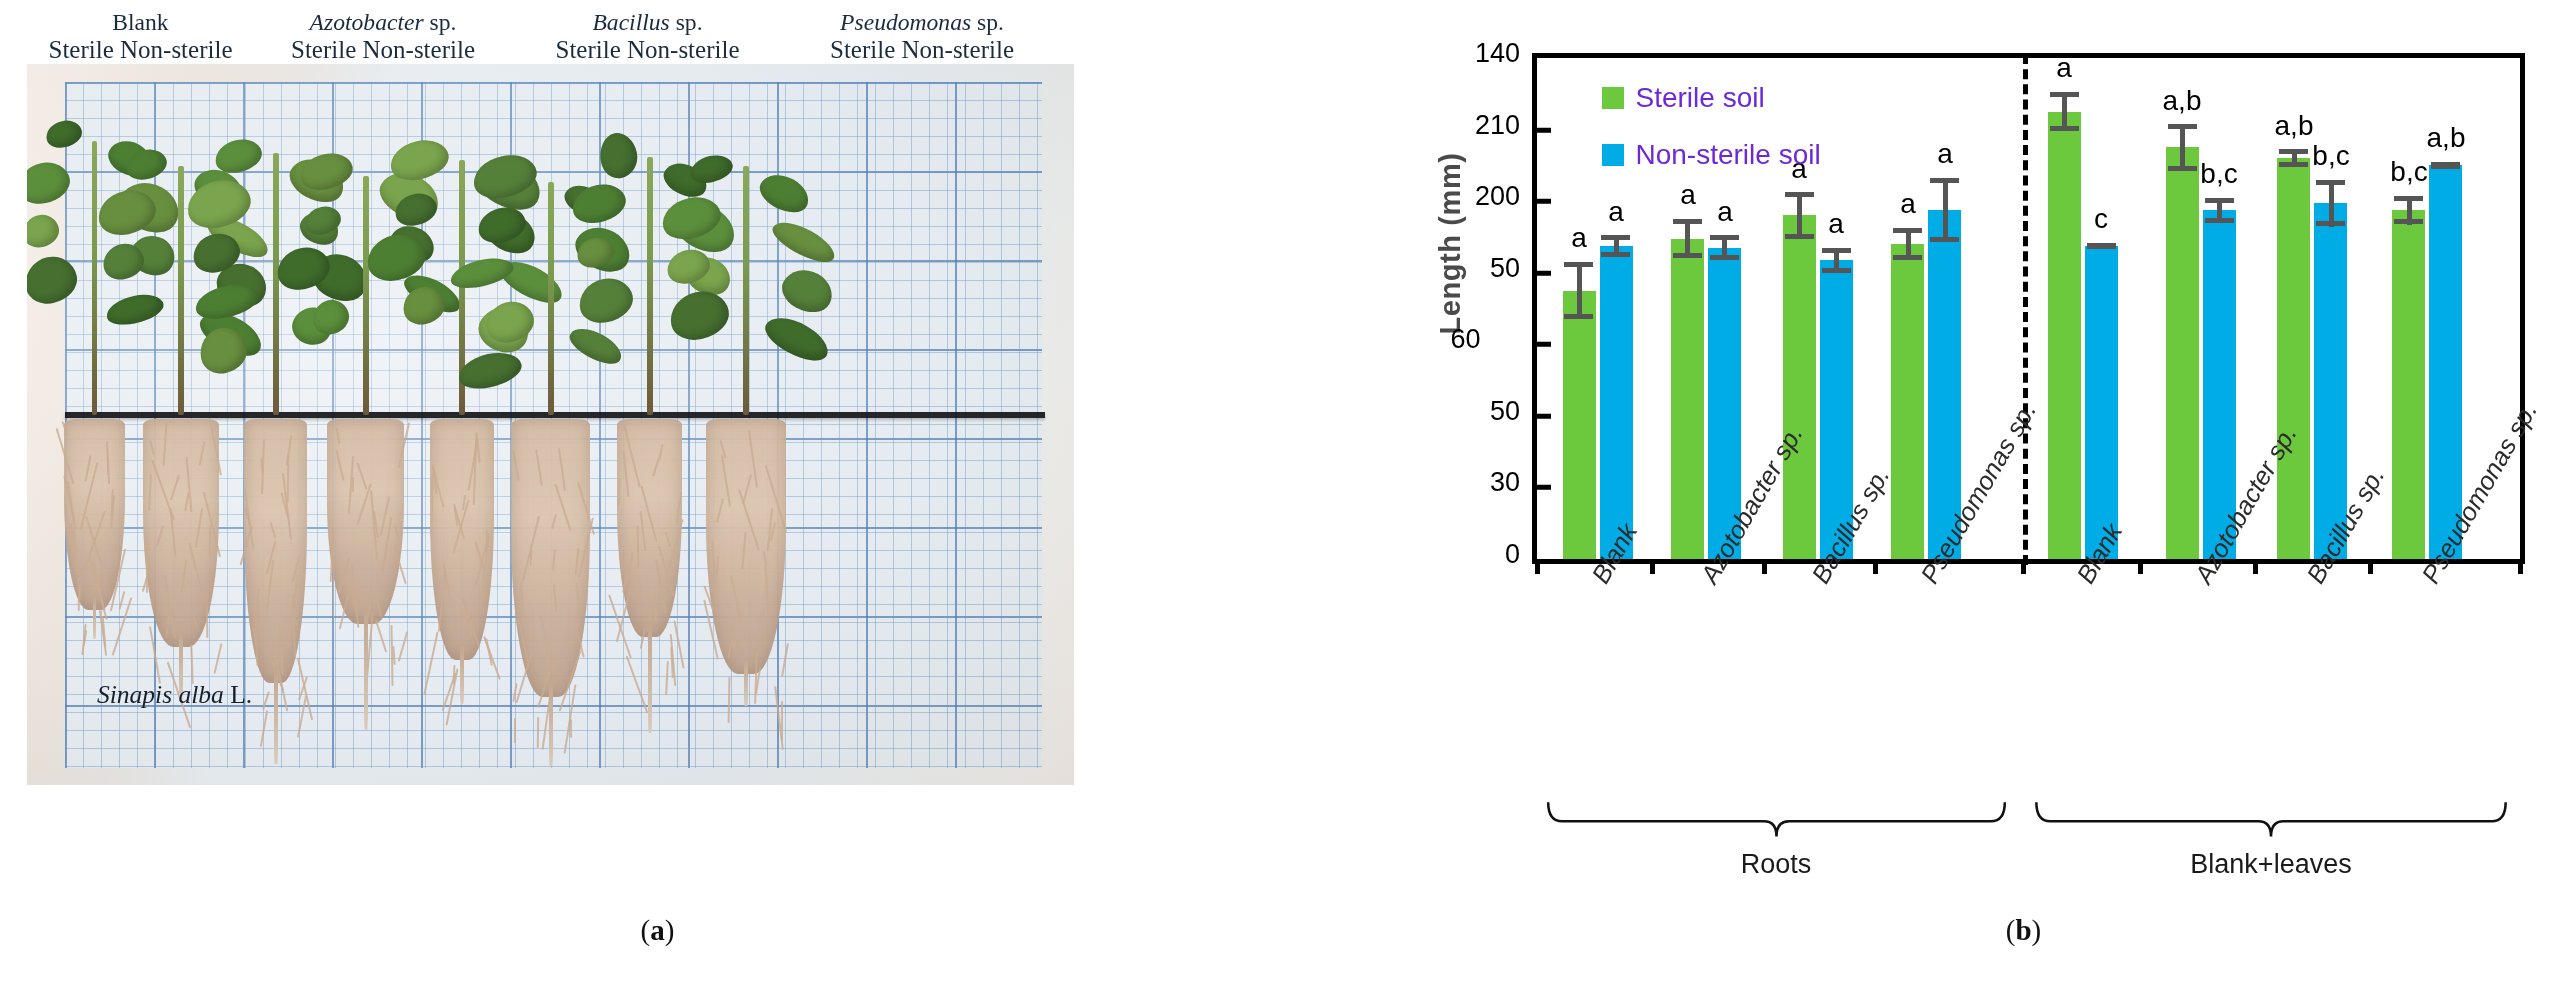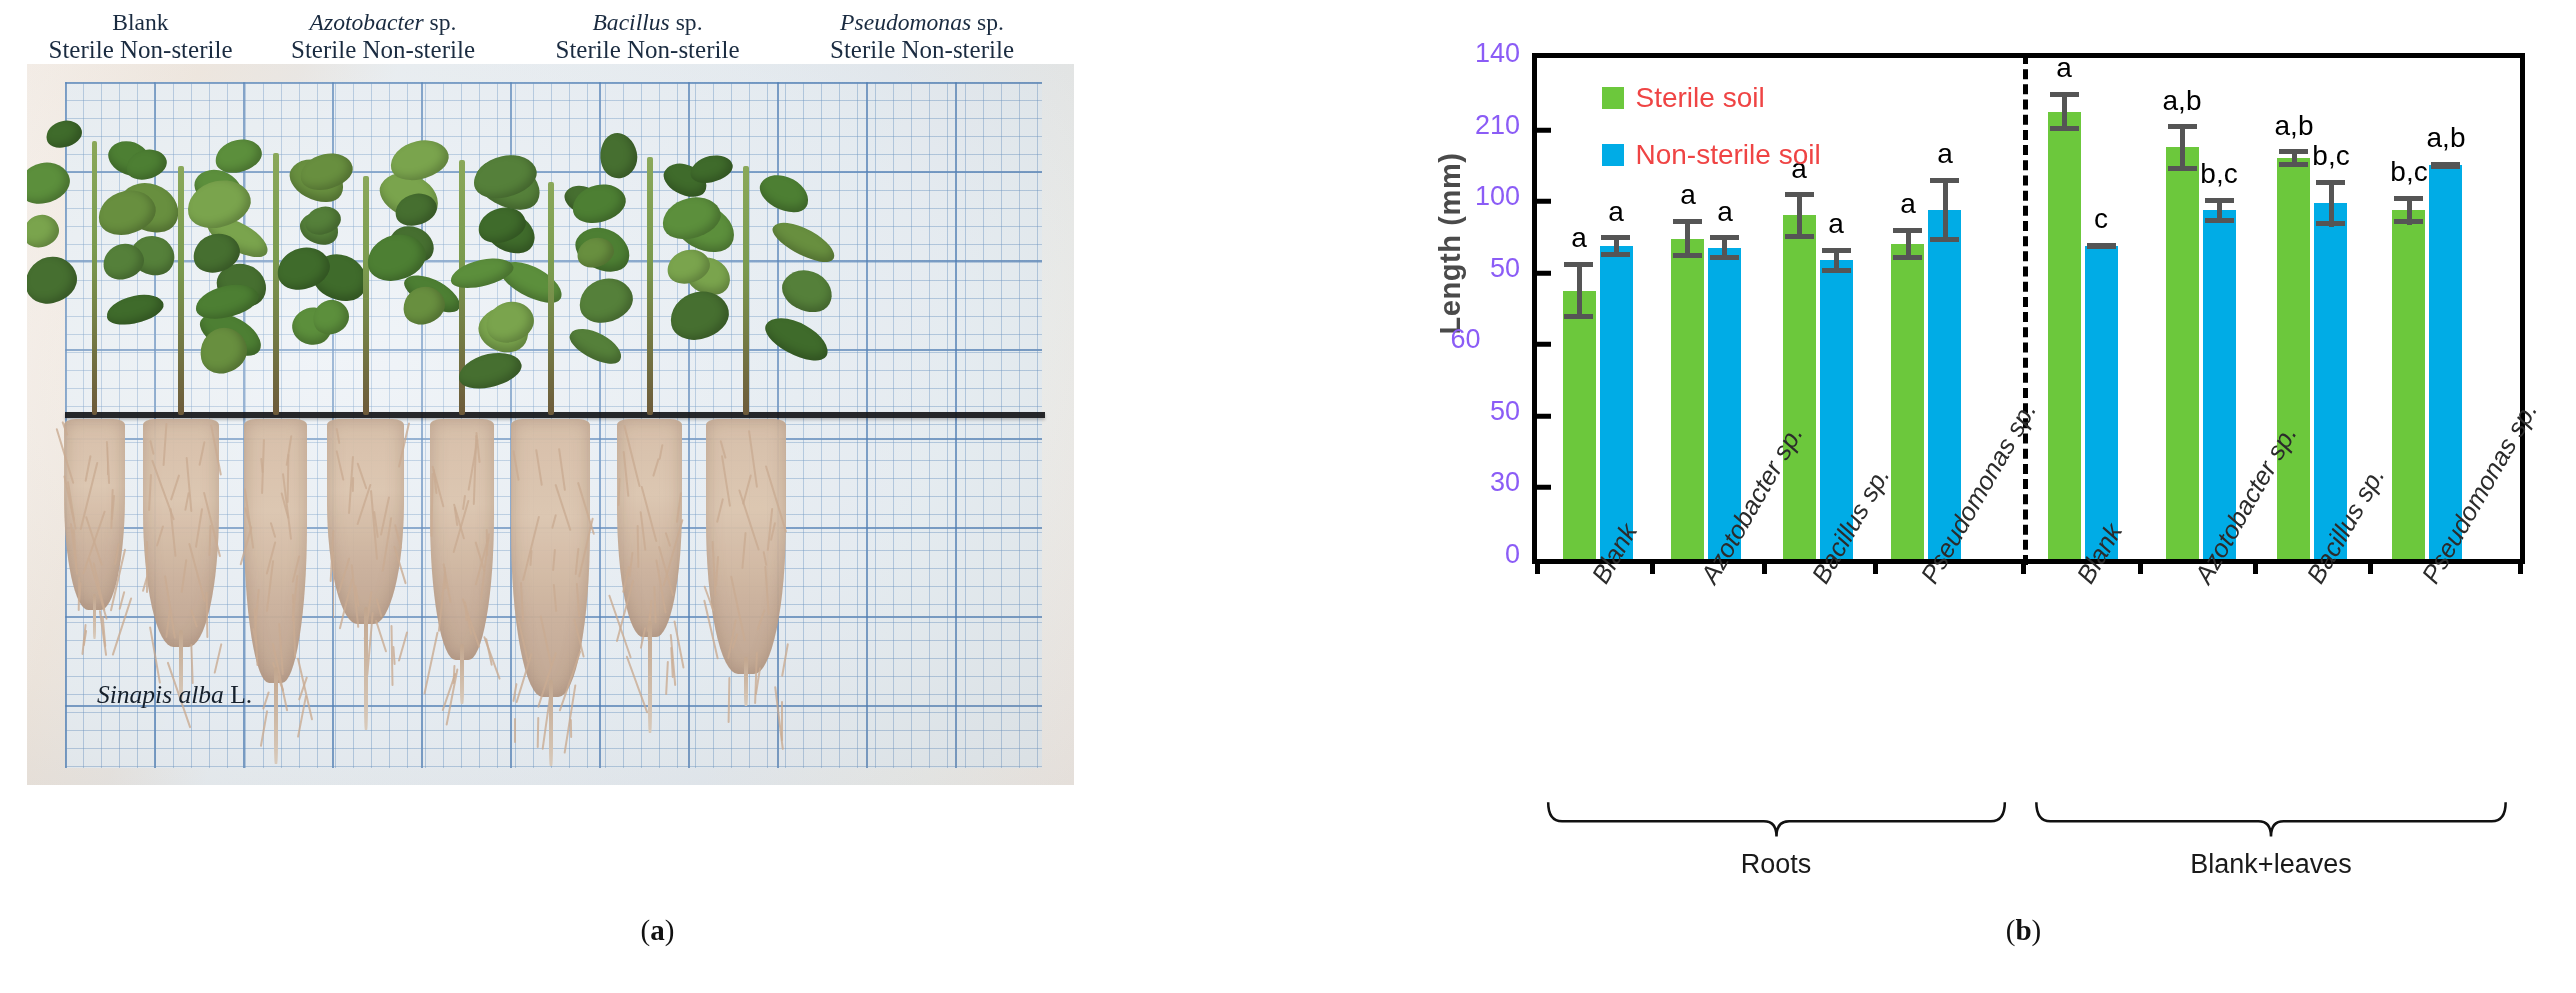--- a/index.html
+++ b/index.html
@@ -50,35 +50,35 @@
   
   #panel-b{position:absolute;left:1315px;top:0;width:1261px;height:993px;}
   #ylabel{position:absolute;left:1.3px;top:227px;width:268px;text-align:center;
      transform:rotate(-90deg);transform-origin:center center;
      font-size:29px;font-weight:bold;color:#4a4a4a;letter-spacing:0.6px;}
   #plot{position:absolute;left:217px;top:53px;width:983px;height:501px;
      border-left:5.7px solid #000;border-top:5.7px solid #000;border-right:5.7px solid #000;
      border-bottom:5.7px solid #000;box-sizing:content-box;background:#fff;}
   #plot-inner{position:absolute;left:0;top:0;width:983px;height:501px;}
   .ytick-lbl{position:absolute;right:0;width:109px;text-align:right;
-     font-size:27px;color:#8b5cf6;transform:translateY(-50%);}
+     font-size:27px;color:#000000;transform:translateY(-50%);}
   .ytick-mark{position:absolute;left:0;width:14px;height:4.5px;background:#000;transform:translateY(-50%);}
   .xtick-mark{position:absolute;top:0;width:4.5px;height:15.3px;background:#000;}
   .bar{position:absolute;bottom:0;}
   .bar.green{background:#6cc83c;}
   .bar.blue{background:#00ace6;}
   .errbar{position:absolute;width:4.5px;background:#555;}
   .errcap{position:absolute;width:29px;height:5.1px;background:#555;}
   .siglbl{position:absolute;font-size:28px;color:#000;white-space:nowrap;
      transform:translateX(-50%);font-family:"Liberation Sans",sans-serif;}
   #divider{position:absolute;left:486px;top:-3.8px;width:0;height:511px;
      border-left:5.1px dashed #000;}
   .legend-row{position:absolute;display:flex;align-items:center;gap:11.5px;}
   .legend-sw{width:22px;height:22px;}
-  .legend-tx{font-size:28px;color:#ef4444;white-space:nowrap;}
+  .legend-tx{font-size:28px;color:#6d28d9;white-space:nowrap;}
   .xlbl{position:absolute;font-size:25.5px;font-style:italic;color:#2b2b2b;white-space:nowrap;
      transform-origin:left top;transform:rotate(-60deg);}
   .brace-lbl{position:absolute;font-size:27px;color:#1a1a1a;text-align:center;
      transform:translateX(-50%);}
   #panel-b-caption{position:absolute;left:217px;top:914px;width:983px;text-align:center;
      font-family:"Liberation Serif",serif;font-size:29px;color:#111;}
 </style>
 </head>
 <body>
 
@@ -534,21 +534,21 @@
           <div class="xtick-mark" style="left: 981px; top: 501px;"></div>
         </div>
       <div id="divider"></div>
     </div>
     <div id="yaxis-labels">
         <div class="ytick-lbl" style="top: 554px; left: 96px;">0</div>
         <div class="ytick-lbl" style="top: 482px; left: 96px;">30</div>
         <div class="ytick-lbl" style="top: 411px; left: 96px;">50</div>
         <div class="ytick-lbl" style="top: 339px; left: 96px; text-align: center;">60</div>
         <div class="ytick-lbl" style="top: 268px; left: 96px;">50</div>
-        <div class="ytick-lbl" style="top: 196px; left: 96px;">100</div>
+        <div class="ytick-lbl" style="top: 196px; left: 96px;">200</div>
         <div class="ytick-lbl" style="top: 125px; left: 96px;">210</div>
         <div class="ytick-lbl" style="top: 53px; left: 96px;">140</div>
       </div>
     <div id="legend">
         <div class="legend-row" style="left: 287px; top: 82px;">
           <div class="legend-sw" style="background: rgb(108, 200, 60);"></div>
           <div class="legend-tx">Sterile soil</div>
         </div>
         <div class="legend-row" style="left: 287px; top: 139px;">
           <div class="legend-sw" style="background: rgb(0, 172, 230);"></div>

